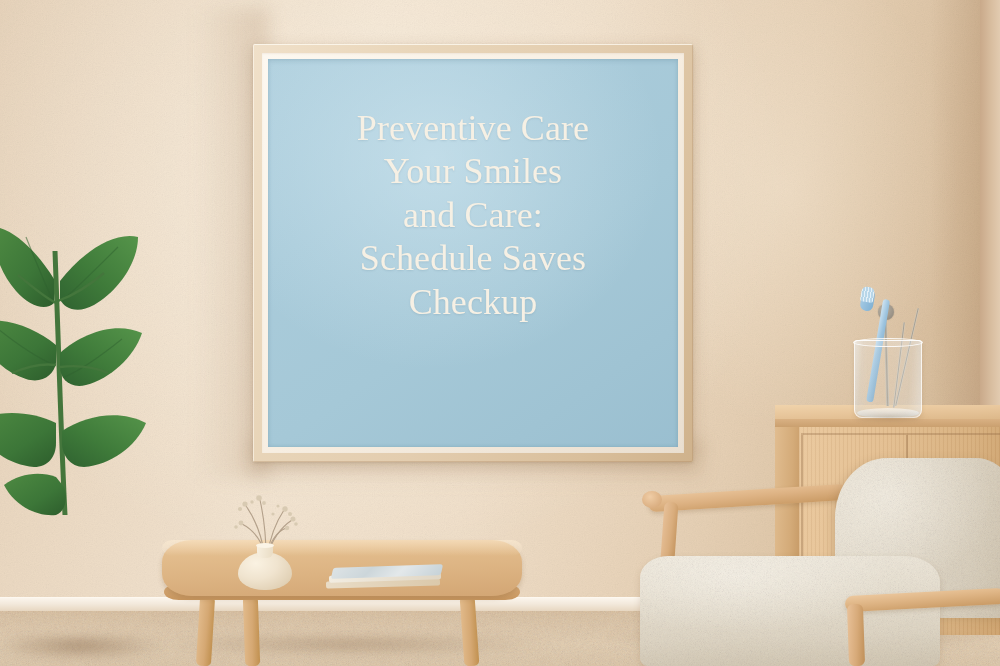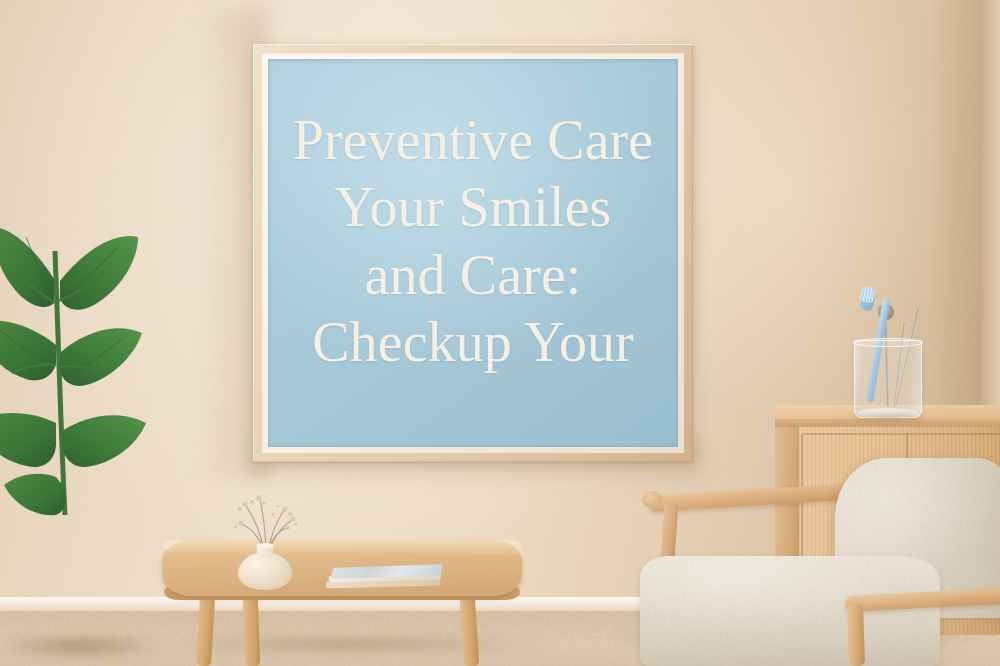--- a/index.html
+++ b/index.html
@@ -90,21 +90,21 @@
     position:absolute; inset:0;
     box-shadow:inset 0 2px 5px rgba(80,120,142,.22), inset 0 -1px 3px rgba(80,120,142,.14);
     pointer-events:none;
   }
   .poster-text {
     position:relative; z-index:2;
     margin-top:48px;
     width:94%;
     text-align:center;
     font-family:"Liberation Serif", serif;
-    font-size:56px;
+    font-size:36px;
     line-height:1.205;
     color:#f6f0e4;
     letter-spacing:.1px;
     text-shadow:0 1px 2px rgba(90,125,145,.20);
   }
   .poster-text .ln { display:block; white-space:nowrap; }
 
   
   .plant { position:absolute; left:-14px; top:215px; width:210px; height:360px; }
   .pot-shadow {
@@ -357,21 +357,22 @@
 
   <div class="frame">
     <div class="frame-bevel"></div>
     <div class="mat">
       <div class="poster">
         <div class="poster-inner-edge"></div>
         <div class="poster-text">
           <span class="ln">Preventive Care</span>
           <span class="ln">Your Smiles</span>
           <span class="ln">and Care:</span>
-          <span class="ln">Checkup Your</span>
+          <span class="ln">Schedule Saves</span>
+          <span class="ln">Checkup</span>
         </div>
       </div>
     </div>
   </div>
 
   <div class="plant">
     <svg width="210" height="330" viewBox="0 0 210 330" style="position:absolute;left:0;top:0;">
       <defs>
         <linearGradient id="lfA" x1="0" y1="0" x2="1" y2="1">
           <stop offset="0%" stop-color="#4e8a42"></stop>

